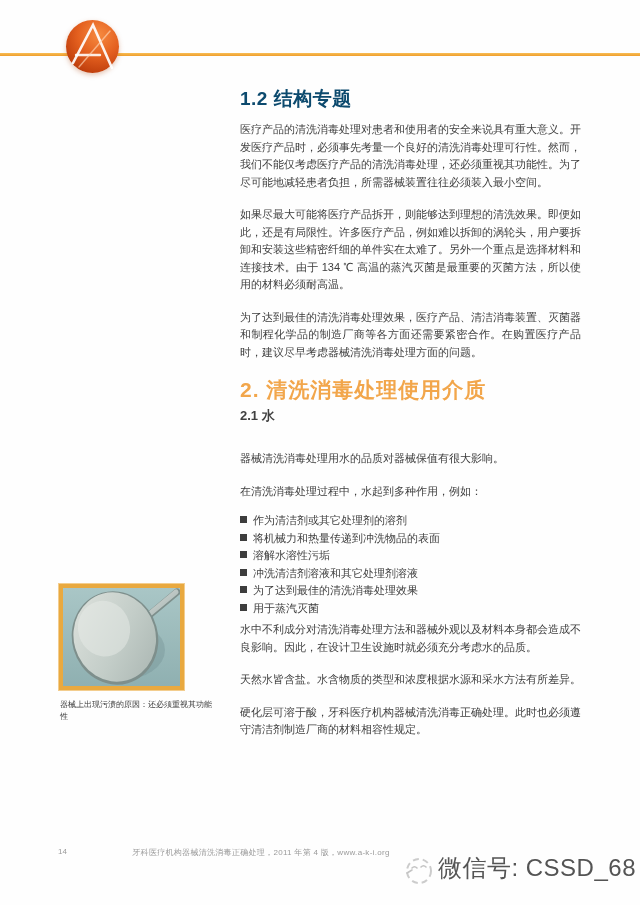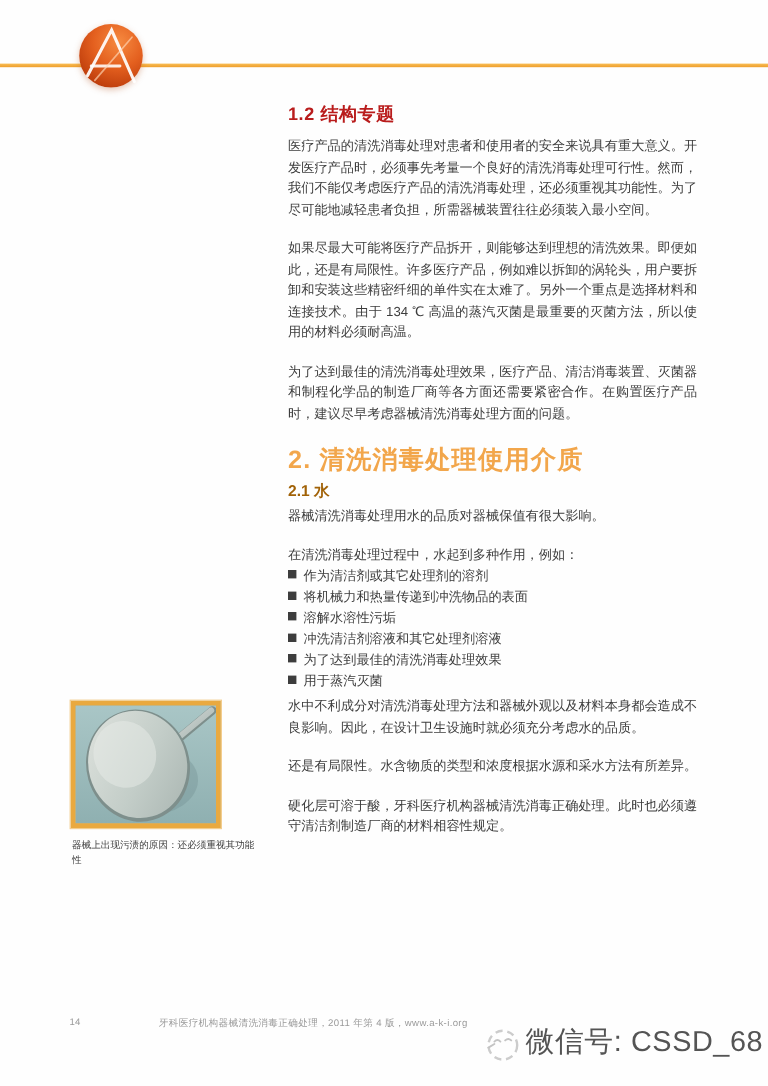--- a/index.html
+++ b/index.html
@@ -9,27 +9,27 @@
   
   .top-rule{position:absolute;left:0;top:53px;width:640px;height:3px;
     background:linear-gradient(#f8bd55,#ee9e2c);}
   .logo{position:absolute;left:66px;top:20px;width:53px;height:53px;border-radius:50%;
     background:radial-gradient(circle at 62% 28%, #f68a40 0%, #e4601f 42%, #c2410e 75%, #992c06 100%);
     box-shadow:0 2px 5px rgba(180,90,40,.35);z-index:3;}
   .logo svg{position:absolute;left:0;top:0;}
 
   
   .content{position:absolute;left:240px;top:86px;width:341px;z-index:2;}
-  .h-sub12{font-size:15px;font-weight:bold;color:#b91c1c;margin:0 0 9px;letter-spacing:.5px;}
+  .h-sub12{font-size:19px;font-weight:bold;color:#0c4a6e;margin:0 0 9px;letter-spacing:.5px;}
   p.body{font-size:11px;line-height:17.5px;color:#3d3d3d;text-align:justify;margin:0 0 15px;
     text-justify:inter-ideograph;}
   p.body.no-gap{margin-bottom:0;}
   .h-main{font-size:21px;font-weight:bold;color:#f2a64b;margin:6px 0 3px;letter-spacing:1px;}
-  .h-sub21{font-size:13px;font-weight:bold;color:#a16207;margin:0 0 4px;}
-  ul.roles{list-style:none;margin:0 0 4px;padding:0;}
+  .h-sub21{font-size:13px;font-weight:bold;color:#404040;margin:0 0 25px;}
+  ul.roles{list-style:none;margin:12px 0 4px;padding:0;}
   li.role{font-size:11px;line-height:17.5px;color:#3d3d3d;}
   .sq{display:inline-block;width:7px;height:7px;background:#3d3d3d;margin-right:6px;vertical-align:1px;}
 
   
   .figure{position:absolute;left:59px;top:584px;width:117px;height:98px;
     border:4px solid #e9a93f;outline:1px solid #f3cd8e;background:#9ebebe;z-index:2;}
   .figure svg{display:block;}
   .caption{position:absolute;left:60px;top:699px;width:156px;font-size:8px;line-height:12px;
     color:#3d3d3d;z-index:2;}
 
@@ -72,21 +72,21 @@
     <ul class="roles">
       <li class="role"><span class="sq"></span><span>作为清洁剂或其它处理剂的溶剂</span></li>
         <li class="role"><span class="sq"></span><span>将机械力和热量传递到冲洗物品的表面</span></li>
         <li class="role"><span class="sq"></span><span>溶解水溶性污垢</span></li>
         <li class="role"><span class="sq"></span><span>冲洗清洁剂溶液和其它处理剂溶液</span></li>
         <li class="role"><span class="sq"></span><span>为了达到最佳的清洗消毒处理效果</span></li>
         <li class="role"><span class="sq"></span><span>用于蒸汽灭菌</span></li>
     </ul>
 
     <p class="body">水中不利成分对清洗消毒处理方法和器械外观以及材料本身都会造成不良影响。因此，在设计卫生设施时就必须充分考虑水的品质。</p>
-    <p class="body">还是有局限性。水含物质的类型和浓度根据水源和采水方法有所差异。</p>
+    <p class="body">天然水皆含盐。水含物质的类型和浓度根据水源和采水方法有所差异。</p>
     <p class="body">硬化层可溶于酸，牙科医疗机构器械清洗消毒正确处理。此时也必须遵守清洁剂制造厂商的材料相容性规定。</p>
   </div>
 
   <div class="figure">
     <svg width="117" height="98" viewBox="0 0 117 98">
       <defs>
         <linearGradient id="bgTeal" x1="0" y1="0" x2="0" y2="1">
           <stop offset="0" stop-color="#a9c6c6"></stop>
             <stop offset="1" stop-color="#8fb0b1"></stop>
         </linearGradient>

